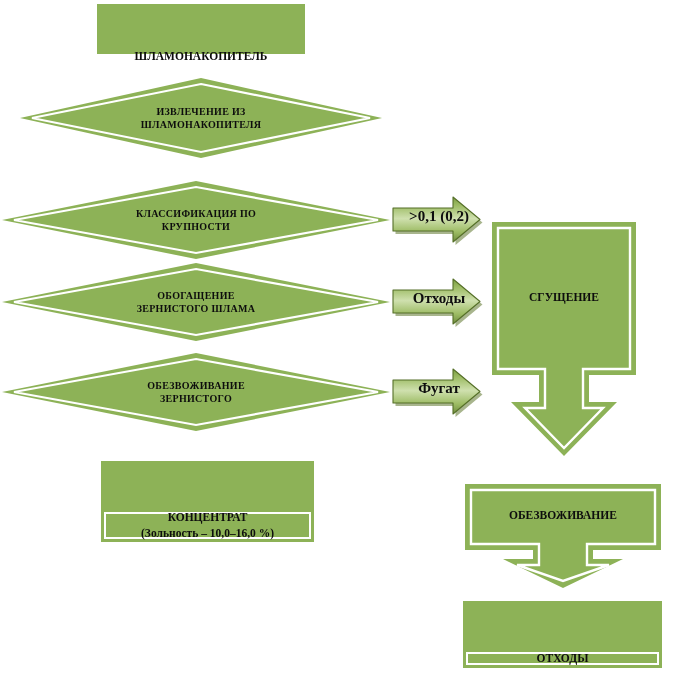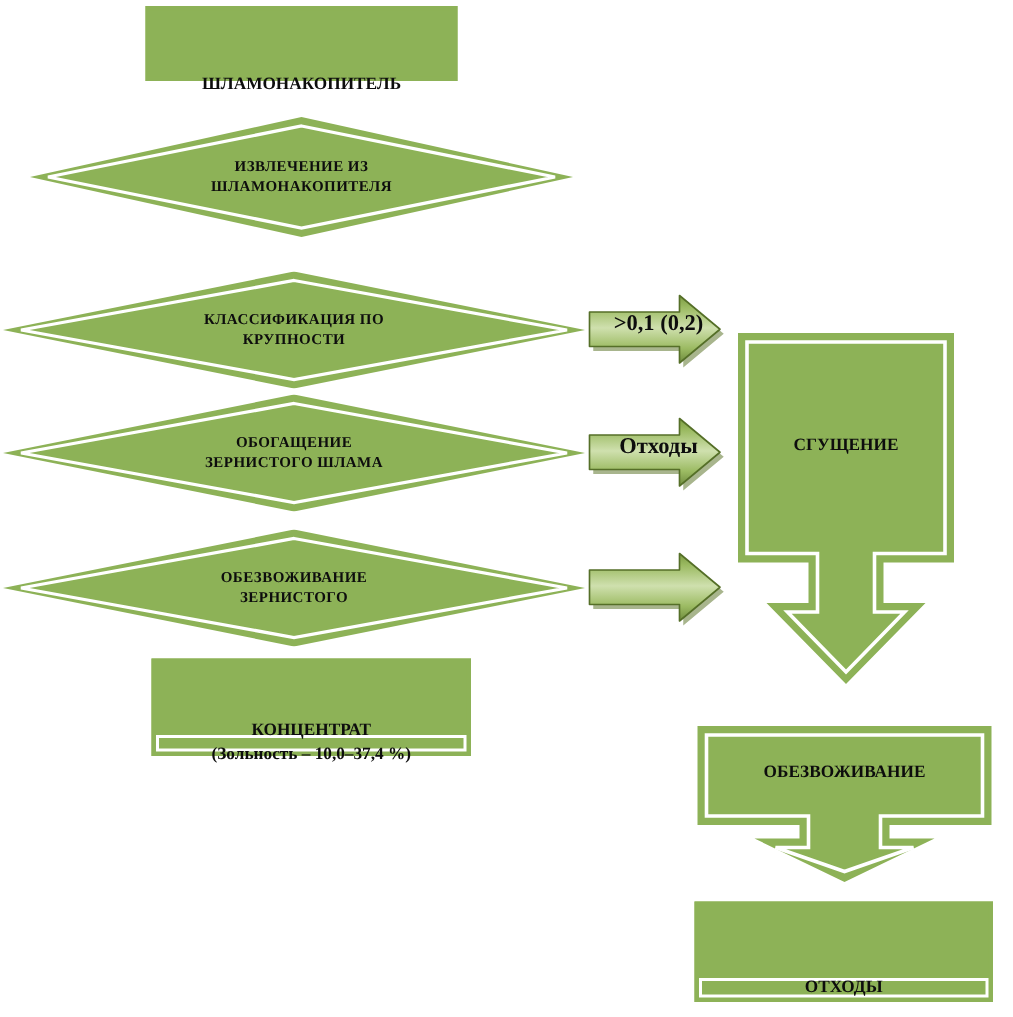--- a/index.html
+++ b/index.html
@@ -196,26 +196,27 @@
           <stop offset="0%" stop-color="#7C9C42"></stop>
           <stop offset="18%" stop-color="#9CBB63"></stop>
           <stop offset="48%" stop-color="#CFE0AE"></stop>
           <stop offset="78%" stop-color="#9CBB63"></stop>
           <stop offset="100%" stop-color="#6E8B3D"></stop>
         </linearGradient>
       </defs>
       <polygon points="4,15 64,15 64,4 91,26.5 64,49 64,38 4,38" fill="#60792F" opacity="0.55" transform="translate(2.5,3)"></polygon>
       <polygon points="4,15 64,15 64,4 91,26.5 64,49 64,38 4,38" fill="url(#ag3)" stroke="#556F28" stroke-width="1.1" stroke-linejoin="round"></polygon>
     </svg>
-  </div>
-
-  <div class="box" style="left:101px; top:439px; width:213px; height:65px;">
+    <div class="atext">Фугат</div>
+  </div>
+
+  <div class="box" style="left:101px; top:461px; width:213px; height:81px;">
     <div class="inner">
       <span>КОНЦЕНТРАТ</span>
-      <span>(Зольность – 10,0–37,4 %)</span>
+      <span>(Зольность – 10,0–16,0 %)</span>
     </div>
   </div>
 
   <div class="callout" style="left:489px; top:219px; width:150px; height:240px;">
     <svg width="150" height="240" viewBox="0 0 150 240">
 
       <path d="M3,3 L147,3 L147,156 L100,156 L100,183 L128,183 L75,237 L22,183 L50,183 L50,156 L3,156 Z" fill="#8DB257"></path>
 
       <path d="M9,9 L141,9 L141,150 L94,150 L94,189 L114,189 L75,229 L36,189 L56,189 L56,150 L9,150 Z" fill="none" stroke="#FFFFFF" stroke-width="2.4" stroke-linejoin="miter"></path>
     </svg>

